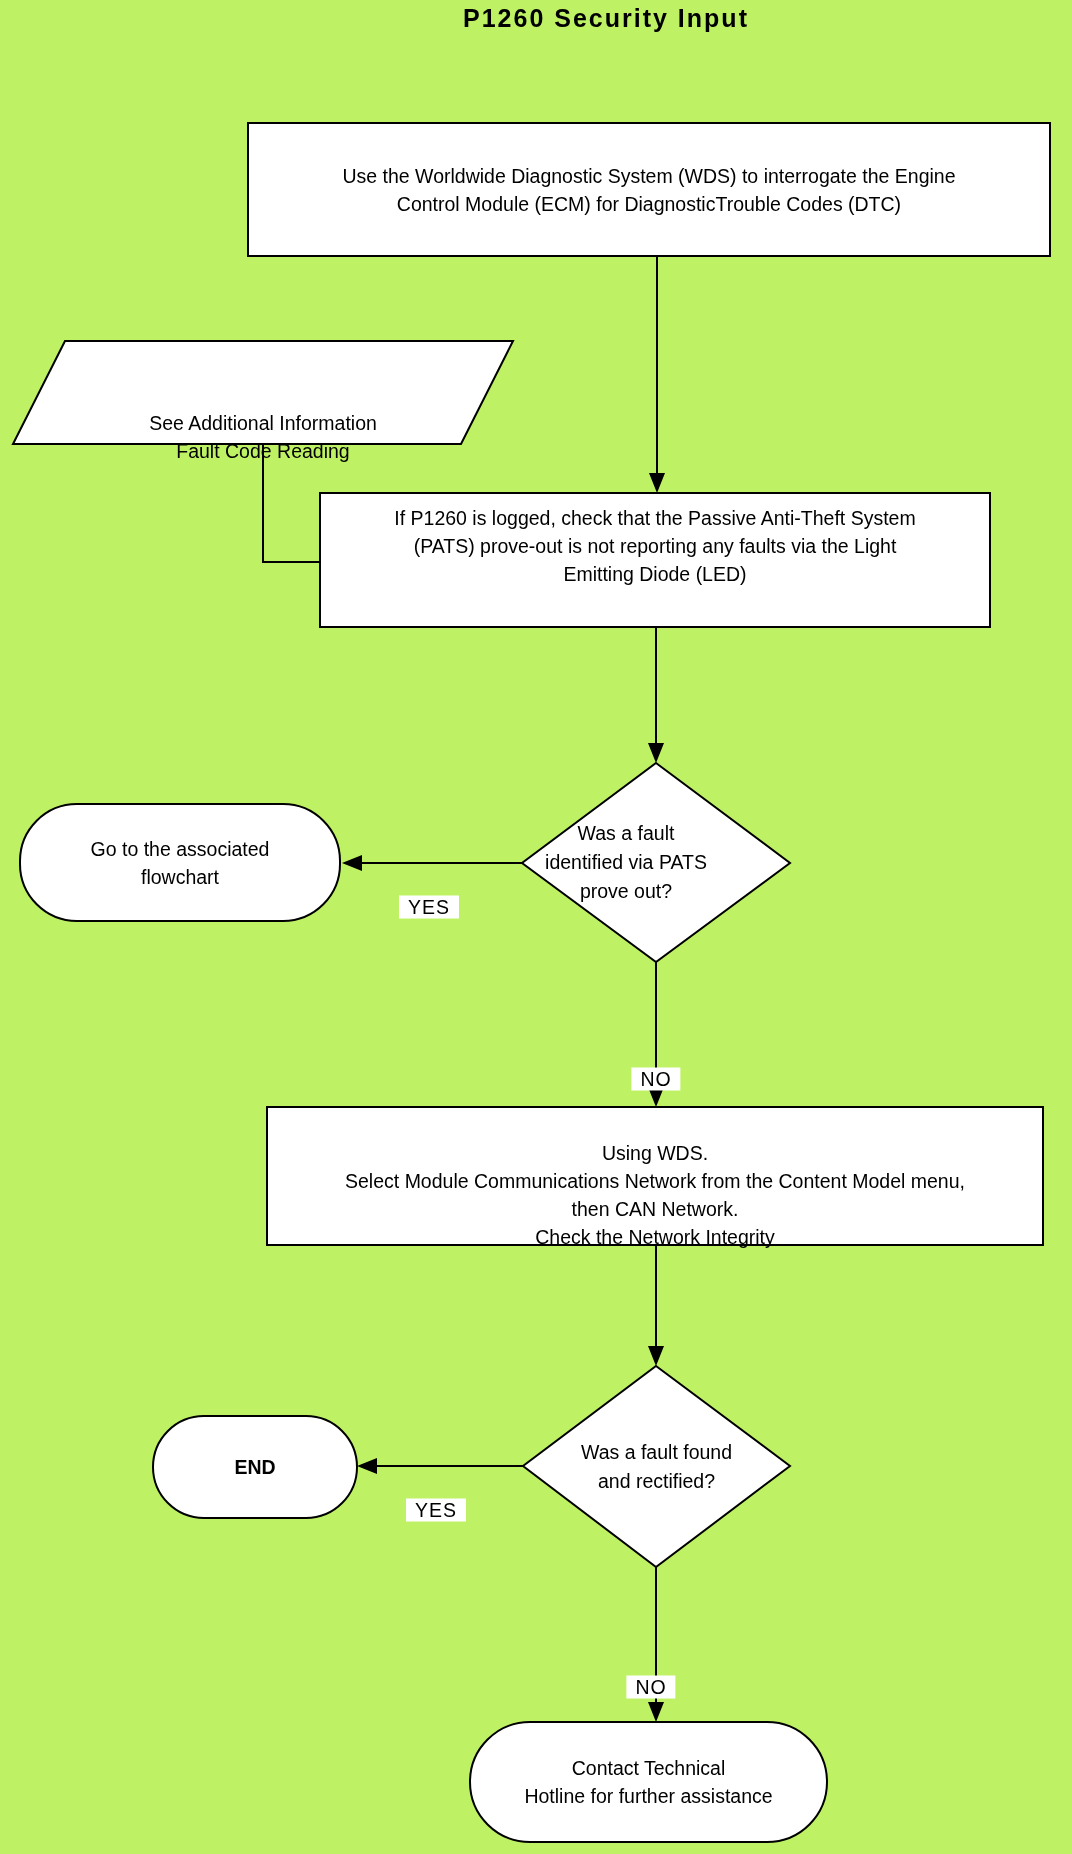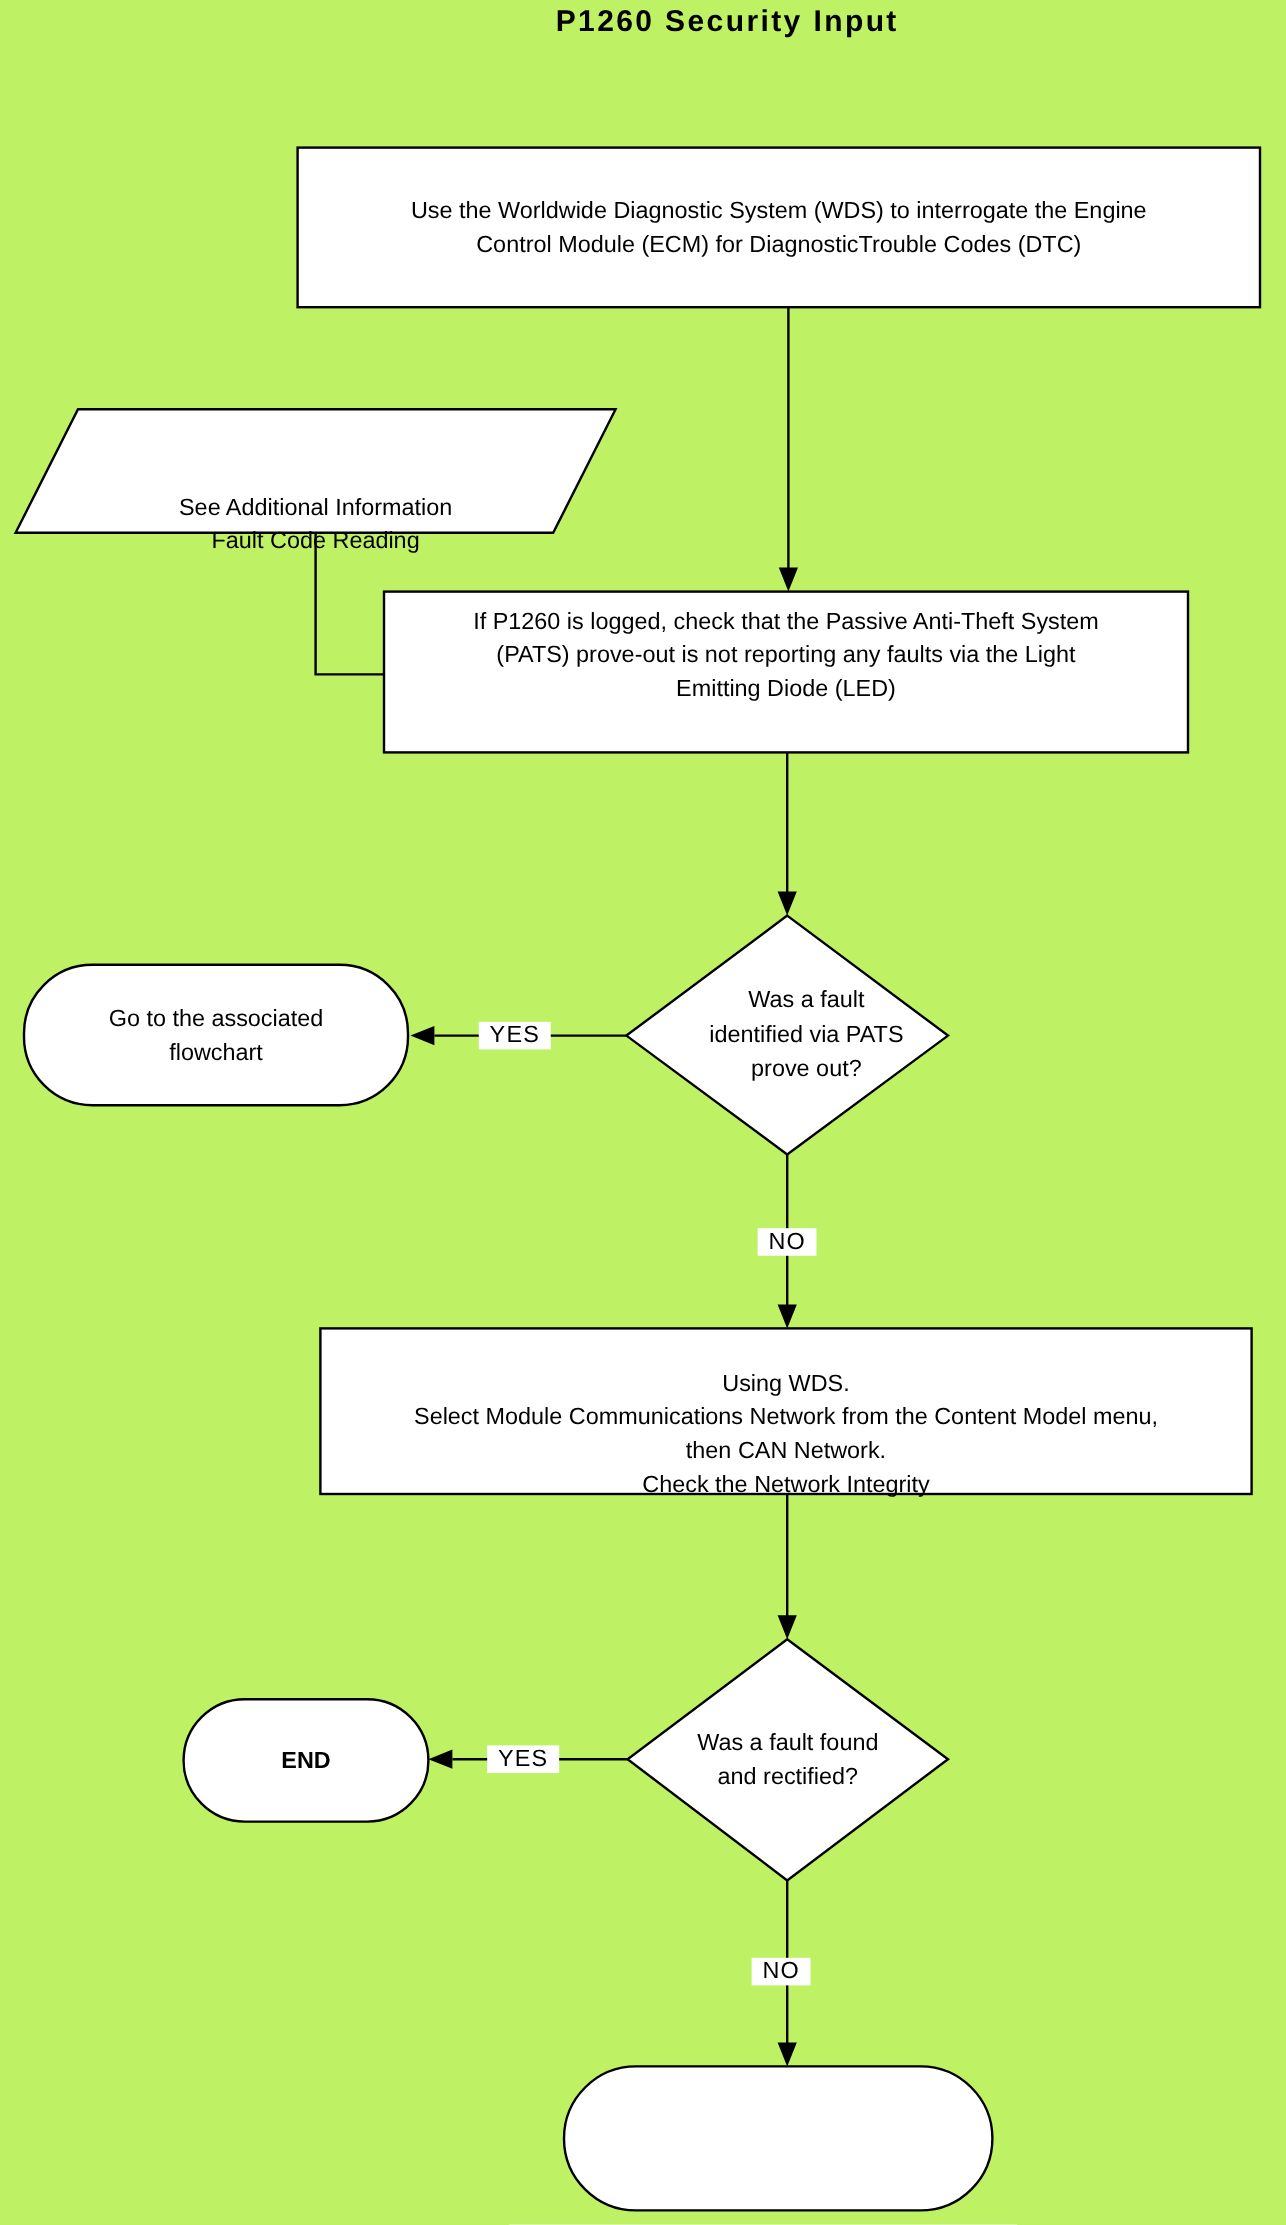--- a/index.html
+++ b/index.html
@@ -13,27 +13,27 @@
     position:absolute; left:606px; top:4px; transform:translateX(-50%);
     font-size:25px; font-weight:bold; letter-spacing:2px; white-space:pre;
   }
   .node-text {
     position:absolute; display:flex; align-items:center; justify-content:center;
     text-align:center; white-space:pre; font-size:19.5px; line-height:28px;
   }
   .diamond-text { line-height:29px; }
   .branch-label {
     position:absolute; transform:translate(-50%,-50%);
-    background:#ffffff; padding:0 9px; font-size:19.5px; letter-spacing:1px;
+    background:#ffffff; padding:0 9px; font-size:19.5px; letter-spacing:1px;margin-top:44px;
   }
   
   #t-box1     { left:248px; top:123px; width:802px; height:133px; }
   #t-info     { left:13px;  top:341px; width:500px; height:103px;margin-top:44px; }
   #t-box2     { left:320px; top:479px; width:670px; height:134px; }
-  #t-d1       { left:538px; top:763px; width:268px; height:199px; }
+  #t-d1       { left:492px; top:763px; width:268px; height:199px; }
   #t-goto     { left:20px;  top:804px; width:320px; height:117px; }
   #t-box3     { left:267px; top:1107px; width:776px; height:176px; }
   #t-d2       { left:523px; top:1366px; width:267px; height:201px; }
   #t-end      { left:153px; top:1416px; width:204px; height:102px;font-weight:bold; }
   #t-contact  { left:470px; top:1722px; width:357px; height:120px; }
   #l-yes1 { left:429px; top:863px; }
   #l-no1  { left:656px; top:1035px; }
   #l-yes2 { left:436px; top:1466px; }
   #l-no2  { left:651px; top:1643px; }
 </style>
@@ -92,19 +92,21 @@
 prove out?</div>
   <div class="node-text" id="t-goto">Go to the associated
 flowchart</div>
   <div class="node-text" id="t-box3">Using WDS.
 Select Module Communications Network from the Content Model menu,
 then CAN Network.
 Check the Network Integrity</div>
   <div class="node-text diamond-text" id="t-d2">Was a fault found
 and rectified?</div>
   <div class="node-text" id="t-end">END</div>
+  <div class="node-text" id="t-contact">Contact Technical
+Hotline for further assistance</div>
 
   <div class="branch-label" id="l-yes1">YES</div>
   <div class="branch-label" id="l-no1">NO</div>
   <div class="branch-label" id="l-yes2">YES</div>
   <div class="branch-label" id="l-no2">NO</div>
 
 </div>
 
 </body></html>

